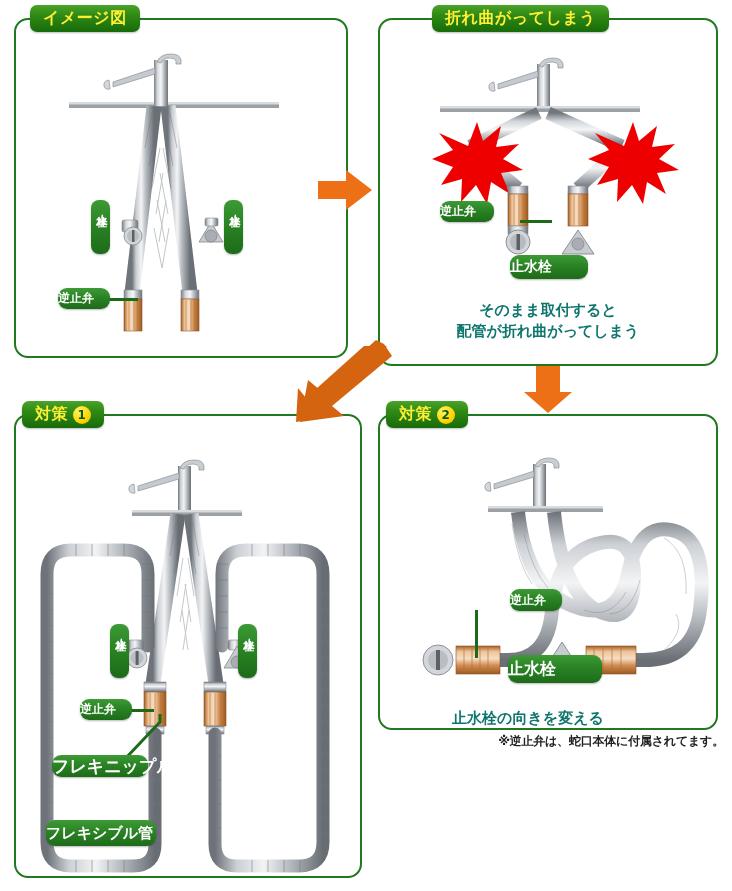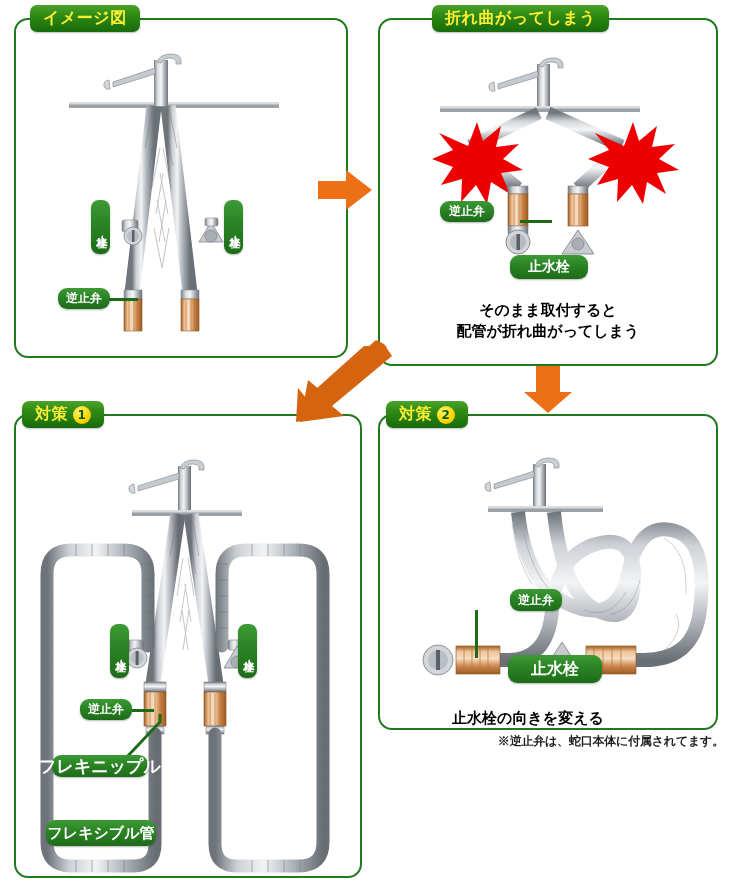--- a/index.html
+++ b/index.html
@@ -52,41 +52,41 @@
     color:#0d5c0d;font-size:12px;font-weight:bold;line-height:1;
   }
 
   
   .pill{
     position:absolute;
     background:linear-gradient(180deg,#3d9a35 0%,#2a8324 45%,#1d6b19 100%);
     color:#ffffff;
     border-radius:9px;
     font-weight:bold;
-    display:flex;align-items:center;justify-content:center;
+    display:flex;align-items:center;justify-content:flex-start;
     box-shadow:0 1px 2px rgba(0,0,0,.28);
     white-space:nowrap;
     z-index:6;
     box-sizing:border-box;
   }
   .pill-v{
     writing-mode:vertical-rl;
     text-orientation:upright;
     letter-spacing:1px;
     padding:5px 2px;
     border-radius:8px;
   }
 
   
   .leader{position:absolute;background:#1d6b19;z-index:5;}
 
   
   .caption{
     position:absolute;
-    color:#000000;
+    color:#0f766e;
     font-weight:bold;
     font-size:15px;
     line-height:1.38;
     text-align:center;
     white-space:pre-line;
     z-index:4;
   }
   .footnote{
     position:absolute;
     color:#231f20;
@@ -438,21 +438,21 @@
   </svg>
 
   <div class="pill" style="left:510px;top:589px;width:52px;height:22px;font-size:12px;">
     <span>逆止弁</span>
   </div>
   <div class="pill" style="left:508px;top:655px;width:94px;height:28px;font-size:16px;">
     <span>止水栓</span>
   </div>
   <div class="caption" style="left:378px;top:694px;width:300px;text-align:center;margin-top:14px;">止水栓の向きを変える</div>
 
-  <div class="footnote" style="right:8px;top:733px;font-family:Liberation Mono, monospace;">※逆止弁は、蛇口本体に付属されてます。</div>
+  <div class="footnote" style="right:8px;top:733px;">※逆止弁は、蛇口本体に付属されてます。</div>
 
   <svg class="arrow" style="left:316px;top:168px;width:58px;height:44px;" viewBox="0 0 58 44">
     <path d="M2 13 L30 13 L30 2 L56 22 L30 42 L30 31 L2 31 Z" fill="#ed6f16"></path>
   </svg>
 
   <svg class="arrow" style="left:292px;top:344px;width:100px;height:80px;" viewBox="0 0 100 80">
     <path d="M92 0 L100 12 L40 62 L52 72 L8 78 L16 36 L28 46 L84 -4 Z" fill="#d4640f"></path>
     <path d="M95 2 L72 2 L14 54 L6 44 L4 78 L38 72 L30 62 L88 10 Z" fill="#d4640f"></path>
   </svg>
 

